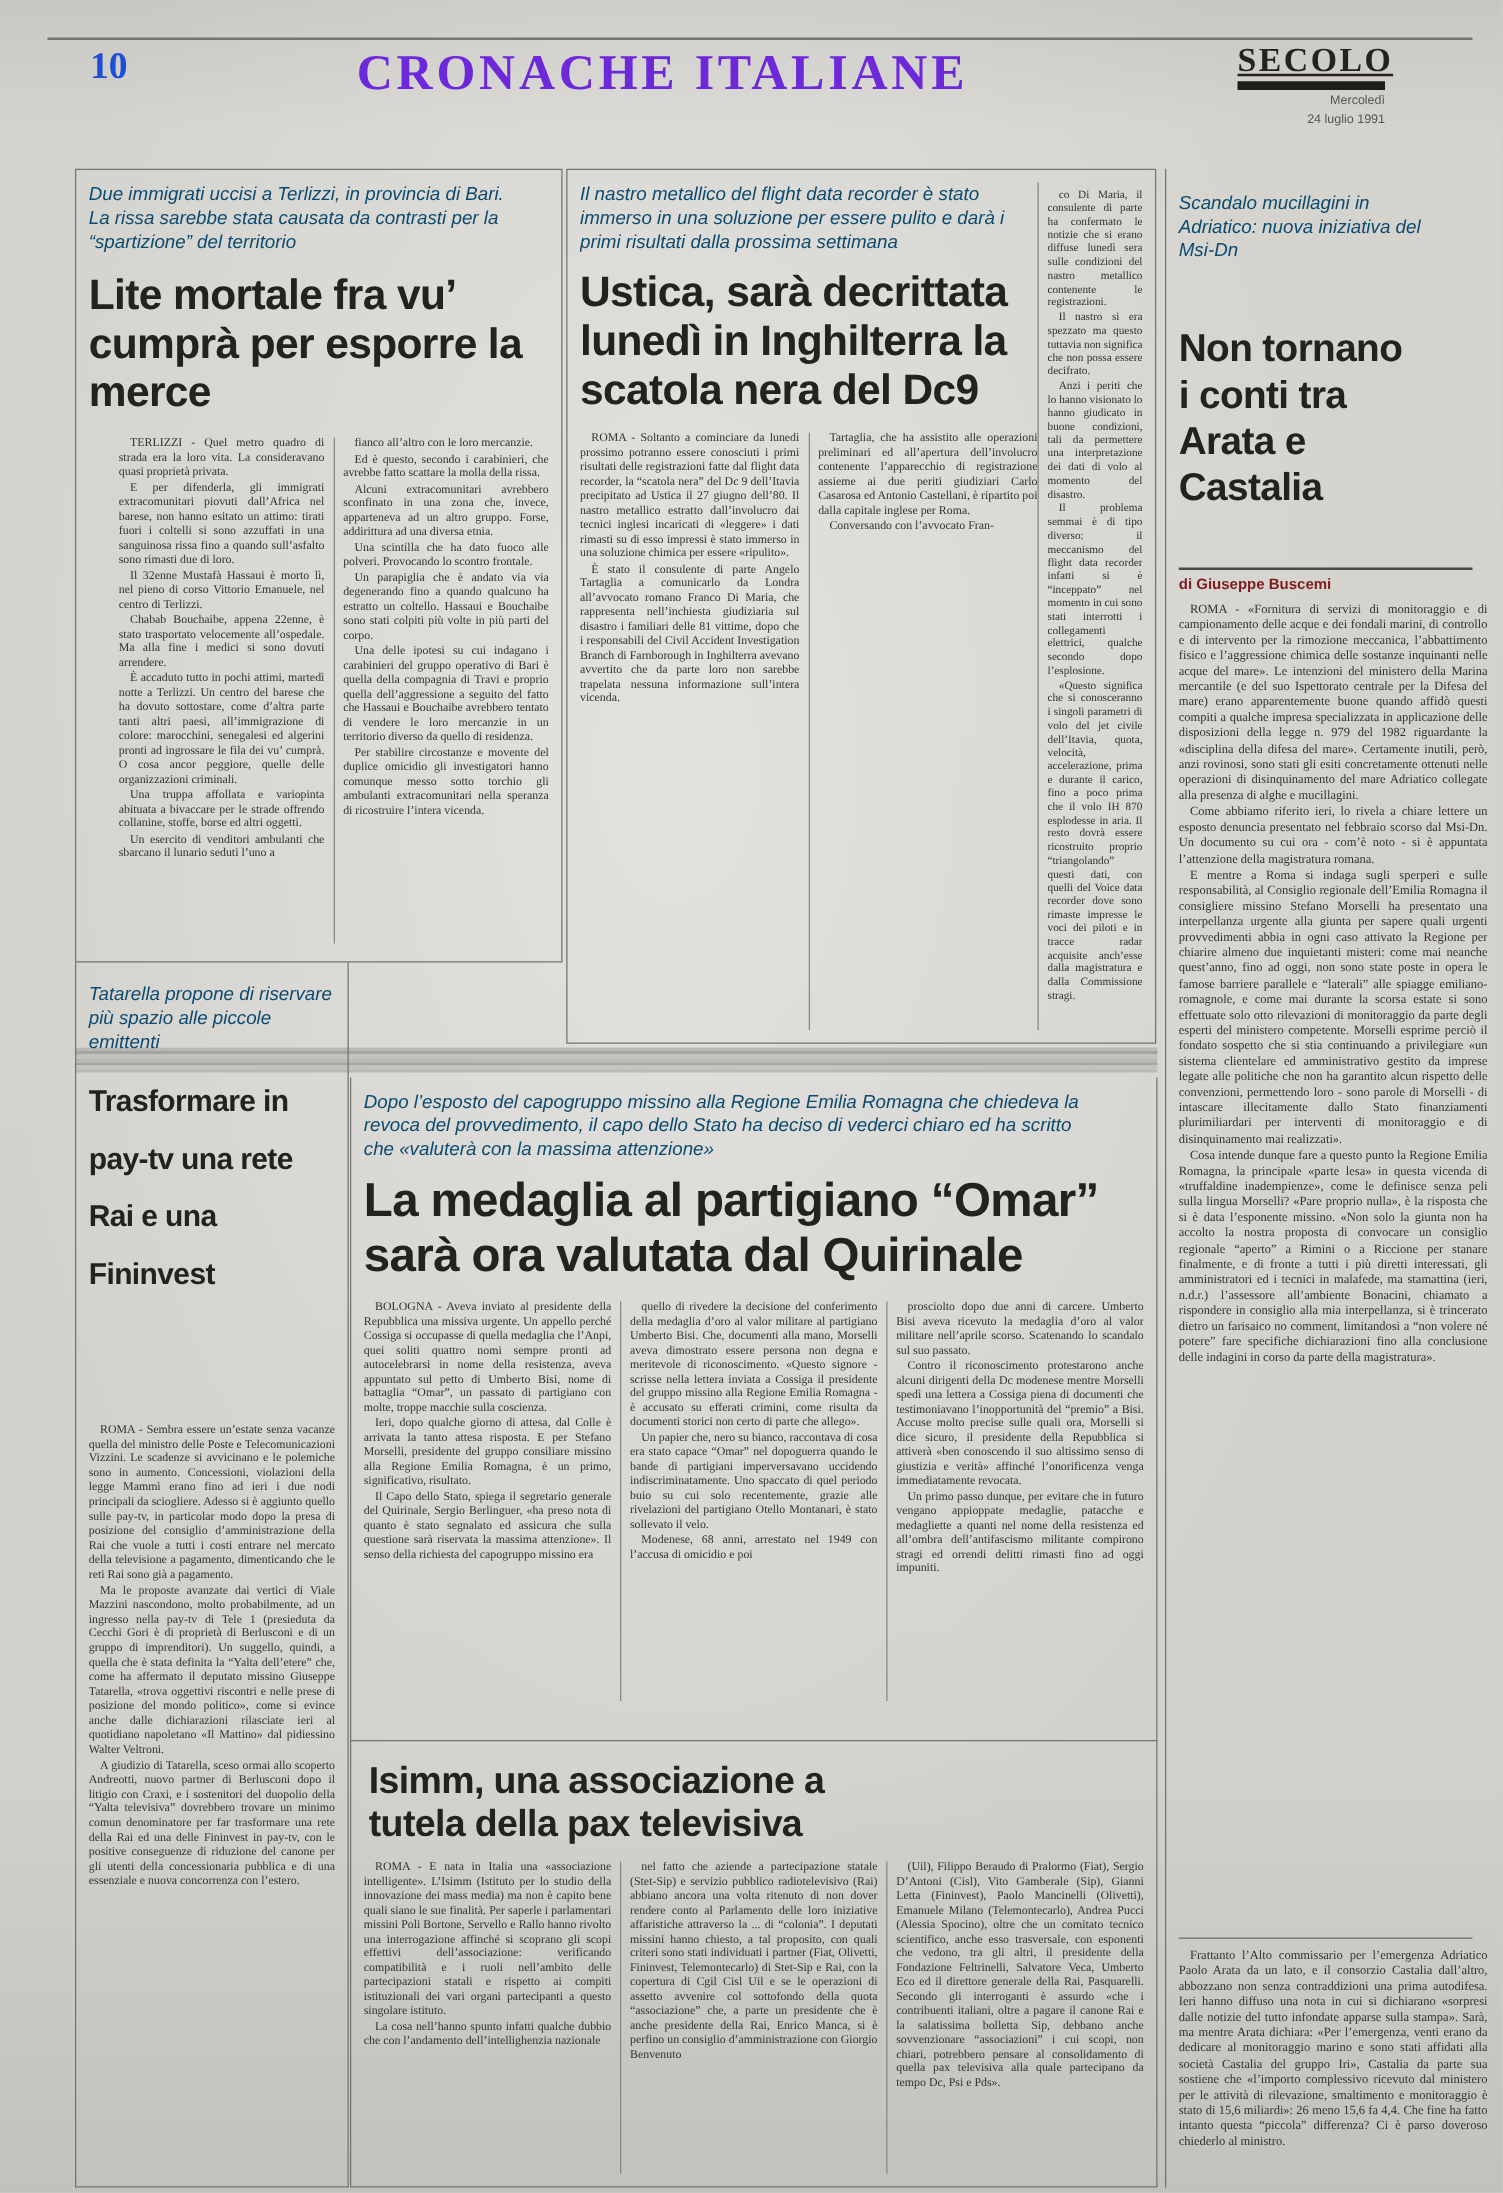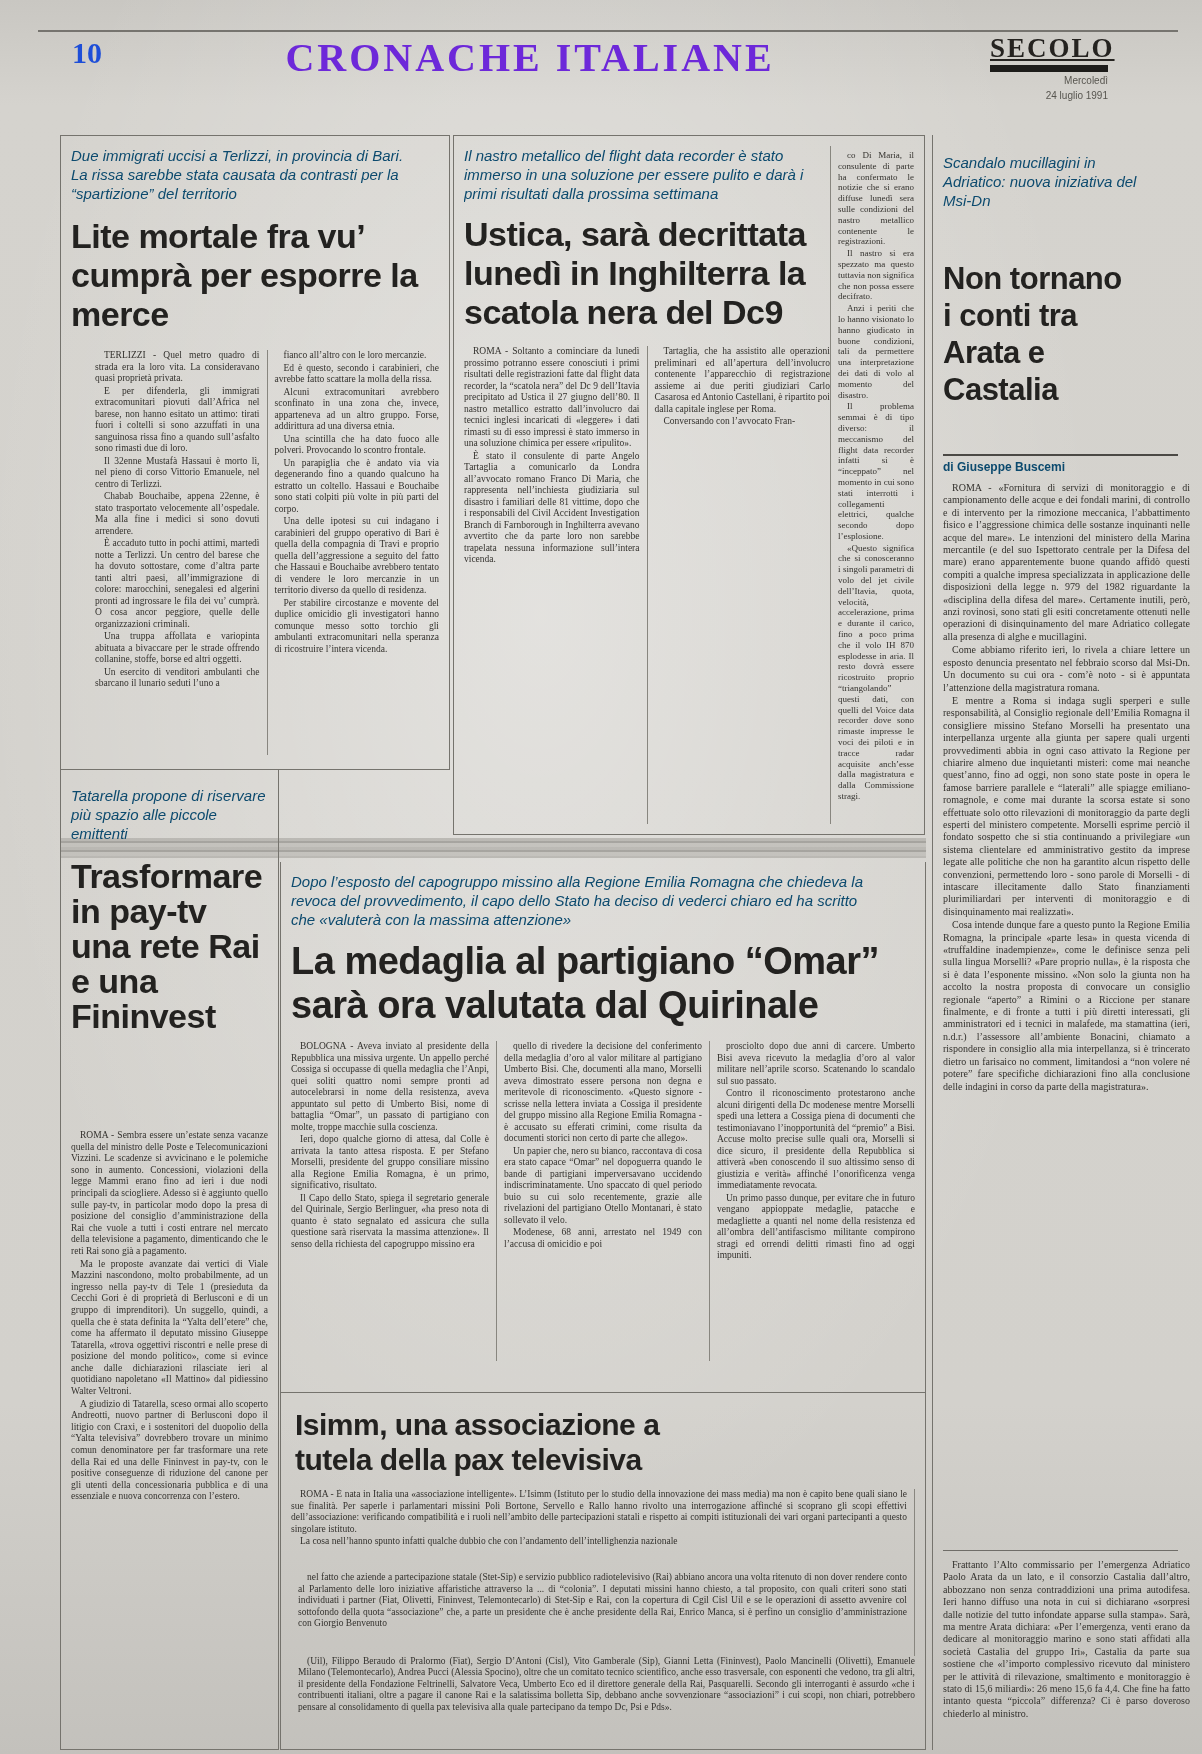--- a/index.html
+++ b/index.html
@@ -33,21 +33,21 @@
   .col{ flex:1 1 0; padding:0 7px; font-size:9.5px; line-height:11.5px; text-align:justify;
     border-right:1px solid #88867f; overflow:hidden; }
   .col:first-child{ padding-left:0; }
   .col:last-child{ border-right:none; padding-right:0; }
   .col p, .scol p{ margin:0 0 1px 0; text-indent:9px; }
   .narrow{ flex:0 0 84px; }
   .band{ position:absolute; left:60px; top:838px; width:866px; height:20px;
     background:repeating-linear-gradient(180deg,#b5b3ae 0 3px,#9d9b96 3px 5px,#c0beb9 5px 9px);
     opacity:.85; }
   .rule{ height:2px; background:#4b4945; }
-  .byline{ font-family:"Liberation Sans",sans-serif; font-weight:bold; font-size:12px; color:#0c4a6e;
+  .byline{ font-family:"Liberation Sans",sans-serif; font-weight:bold; font-size:12px; color:#7f1d1d;
     margin:4px 0 8px 0;}
   .scol{ font-size:10px; line-height:12.4px; text-align:justify; overflow:hidden; }
 </style>
 </head>
 <body>
 
 <div class="toprule"></div>
 <div class="pageno">10</div>
 <div class="section-title">CRONACHE ITALIANE</div>
 <div class="masthead">
@@ -105,21 +105,21 @@
         <p>Il problema semmai è di tipo diverso: il meccanismo del flight data recorder infatti si è “inceppato” nel momento in cui sono stati interrotti i collegamenti elettrici, qualche secondo dopo l’esplosione.</p>
         <p>«Questo significa che si conosceranno i singoli parametri di volo del jet civile dell’Itavia, quota, velocità, accelerazione, prima e durante il carico, fino a poco prima che il volo IH 870 esplodesse in aria. Il resto dovrà essere ricostruito proprio “triangolando” questi dati, con quelli del Voice data recorder dove sono rimaste impresse le voci dei piloti e in tracce radar acquisite anch’esse dalla magistratura e dalla Commissione stragi.</p>
       </div>
   </div>
 </div>
 
 <div class="band"></div>
 
 <div class="box" style="left:60px; top:770px; width:219px; height:980px; border-top:none;">
   <div class="kicker" style="margin-top:6px;">Tatarella propone di riservare più spazio alle piccole emittenti</div>
-  <div class="headline" style="font-size:34px; line-height:35px; margin:16px 0 0 0;">Trasformare in pay-tv una rete Rai e una Fininvest</div>
+  <div class="headline" style="font-size:24px; line-height:46px; margin:16px 0 0 0;">Trasformare in pay-tv una rete Rai e una Fininvest</div>
   <div class="scol" style="margin-top:96px; height:640px; font-size:9.5px; line-height:11.6px;">
       <p>ROMA - Sembra essere un’estate senza vacanze quella del ministro delle Poste e Telecomunicazioni Vizzini. Le scadenze si avvicinano e le polemiche sono in aumento. Concessioni, violazioni della legge Mammì erano fino ad ieri i due nodi principali da sciogliere. Adesso si è aggiunto quello sulle pay-tv, in particolar modo dopo la presa di posizione del consiglio d’amministrazione della Rai che vuole a tutti i costi entrare nel mercato della televisione a pagamento, dimenticando che le reti Rai sono già a pagamento.</p>
       <p>Ma le proposte avanzate dai vertici di Viale Mazzini nascondono, molto probabilmente, ad un ingresso nella pay-tv di Tele 1 (presieduta da Cecchi Gori è di proprietà di Berlusconi e di un gruppo di imprenditori). Un suggello, quindi, a quella che è stata definita la “Yalta dell’etere” che, come ha affermato il deputato missino Giuseppe Tatarella, «trova oggettivi riscontri e nelle prese di posizione del mondo politico», come si evince anche dalle dichiarazioni rilasciate ieri al quotidiano napoletano «Il Mattino» dal pidiessino Walter Veltroni.</p>
       <p>A giudizio di Tatarella, sceso ormai allo scoperto Andreotti, nuovo partner di Berlusconi dopo il litigio con Craxi, e i sostenitori del duopolio della “Yalta televisiva” dovrebbero trovare un minimo comun denominatore per far trasformare una rete della Rai ed una delle Fininvest in pay-tv, con le positive conseguenze di riduzione del canone per gli utenti della concessionaria pubblica e di una essenziale e nuova concorrenza con l’estero.</p>
     </div>
 </div>
 
 <div class="box" style="left:280px; top:862px; width:646px; height:530px; border-top:none; border-bottom:none;">
   <div class="kicker" style="width:590px; font-style:italic;">Dopo l’esposto del capogruppo missino alla Regione Emilia Romagna che chiedeva la revoca del provvedimento, il capo dello Stato ha deciso di vederci chiaro ed ha scritto che «valuterà con la massima attenzione»</div>
   <div class="headline" style="font-size:38px; line-height:44px; margin:10px 0 14px 0; width:630px;">La medaglia al partigiano “Omar” sarà ora valutata dal Quirinale</div>
@@ -137,21 +137,21 @@
     <div class="col">
         <p>prosciolto dopo due anni di carcere. Umberto Bisi aveva ricevuto la medaglia d’oro al valor militare nell’aprile scorso. Scatenando lo scandalo sul suo passato.</p>
         <p>Contro il riconoscimento protestarono anche alcuni dirigenti della Dc modenese mentre Morselli spedì una lettera a Cossiga piena di documenti che testimoniavano l’inopportunità del “premio” a Bisi. Accuse molto precise sulle quali ora, Morselli si dice sicuro, il presidente della Repubblica si attiverà «ben conoscendo il suo altissimo senso di giustizia e verità» affinché l’onorificenza venga immediatamente revocata.</p>
         <p>Un primo passo dunque, per evitare che in futuro vengano appioppate medaglie, patacche e medagliette a quanti nel nome della resistenza ed all’ombra dell’antifascismo militante compirono stragi ed orrendi delitti rimasti fino ad oggi impuniti.</p>
       </div>
   </div>
 </div>
 
 <div class="box" style="left:280px; top:1392px; width:646px; height:358px;">
   <div class="headline" style="font-size:30px; line-height:35px; width:430px; margin:4px 0 12px 4px;">Isimm, una associazione a tutela della pax televisiva</div>
-  <div class="cols" style="height:250px;flex-direction:column;">
+  <div class="cols" style="height:250px;">
     <div class="col">
         <p>ROMA - È nata in Italia una «associazione intelligente». L’Isimm (Istituto per lo studio della innovazione dei mass media) ma non è capito bene quali siano le sue finalità. Per saperle i parlamentari missini Poli Bortone, Servello e Rallo hanno rivolto una interrogazione affinché si scoprano gli scopi effettivi dell’associazione: verificando compatibilità e i ruoli nell’ambito delle partecipazioni statali e rispetto ai compiti istituzionali dei vari organi partecipanti a questo singolare istituto.</p>
         <p>La cosa nell’hanno spunto infatti qualche dubbio che con l’andamento dell’intellighenzia nazionale</p>
       </div>
     <div class="col">
         <p>nel fatto che aziende a partecipazione statale (Stet-Sip) e servizio pubblico radiotelevisivo (Rai) abbiano ancora una volta ritenuto di non dover rendere conto al Parlamento delle loro iniziative affaristiche attraverso la ... di “colonia”. I deputati missini hanno chiesto, a tal proposito, con quali criteri sono stati individuati i partner (Fiat, Olivetti, Fininvest, Telemontecarlo) di Stet-Sip e Rai, con la copertura di Cgil Cisl Uil e se le operazioni di assetto avvenire col sottofondo della quota “associazione” che, a parte un presidente che è anche presidente della Rai, Enrico Manca, si è perfino un consiglio d’amministrazione con Giorgio Benvenuto</p>
       </div>
     <div class="col">
         <p>(Uil), Filippo Beraudo di Pralormo (Fiat), Sergio D’Antoni (Cisl), Vito Gamberale (Sip), Gianni Letta (Fininvest), Paolo Mancinelli (Olivetti), Emanuele Milano (Telemontecarlo), Andrea Pucci (Alessia Spocino), oltre che un comitato tecnico scientifico, anche esso trasversale, con esponenti che vedono, tra gli altri, il presidente della Fondazione Feltrinelli, Salvatore Veca, Umberto Eco ed il direttore generale della Rai, Pasquarelli. Secondo gli interroganti è assurdo «che i contribuenti italiani, oltre a pagare il canone Rai e la salatissima bolletta Sip, debbano anche sovvenzionare “associazioni” i cui scopi, non chiari, potrebbero pensare al consolidamento di quella pax televisiva alla quale partecipano da tempo Dc, Psi e Pds».</p>
       </div>

